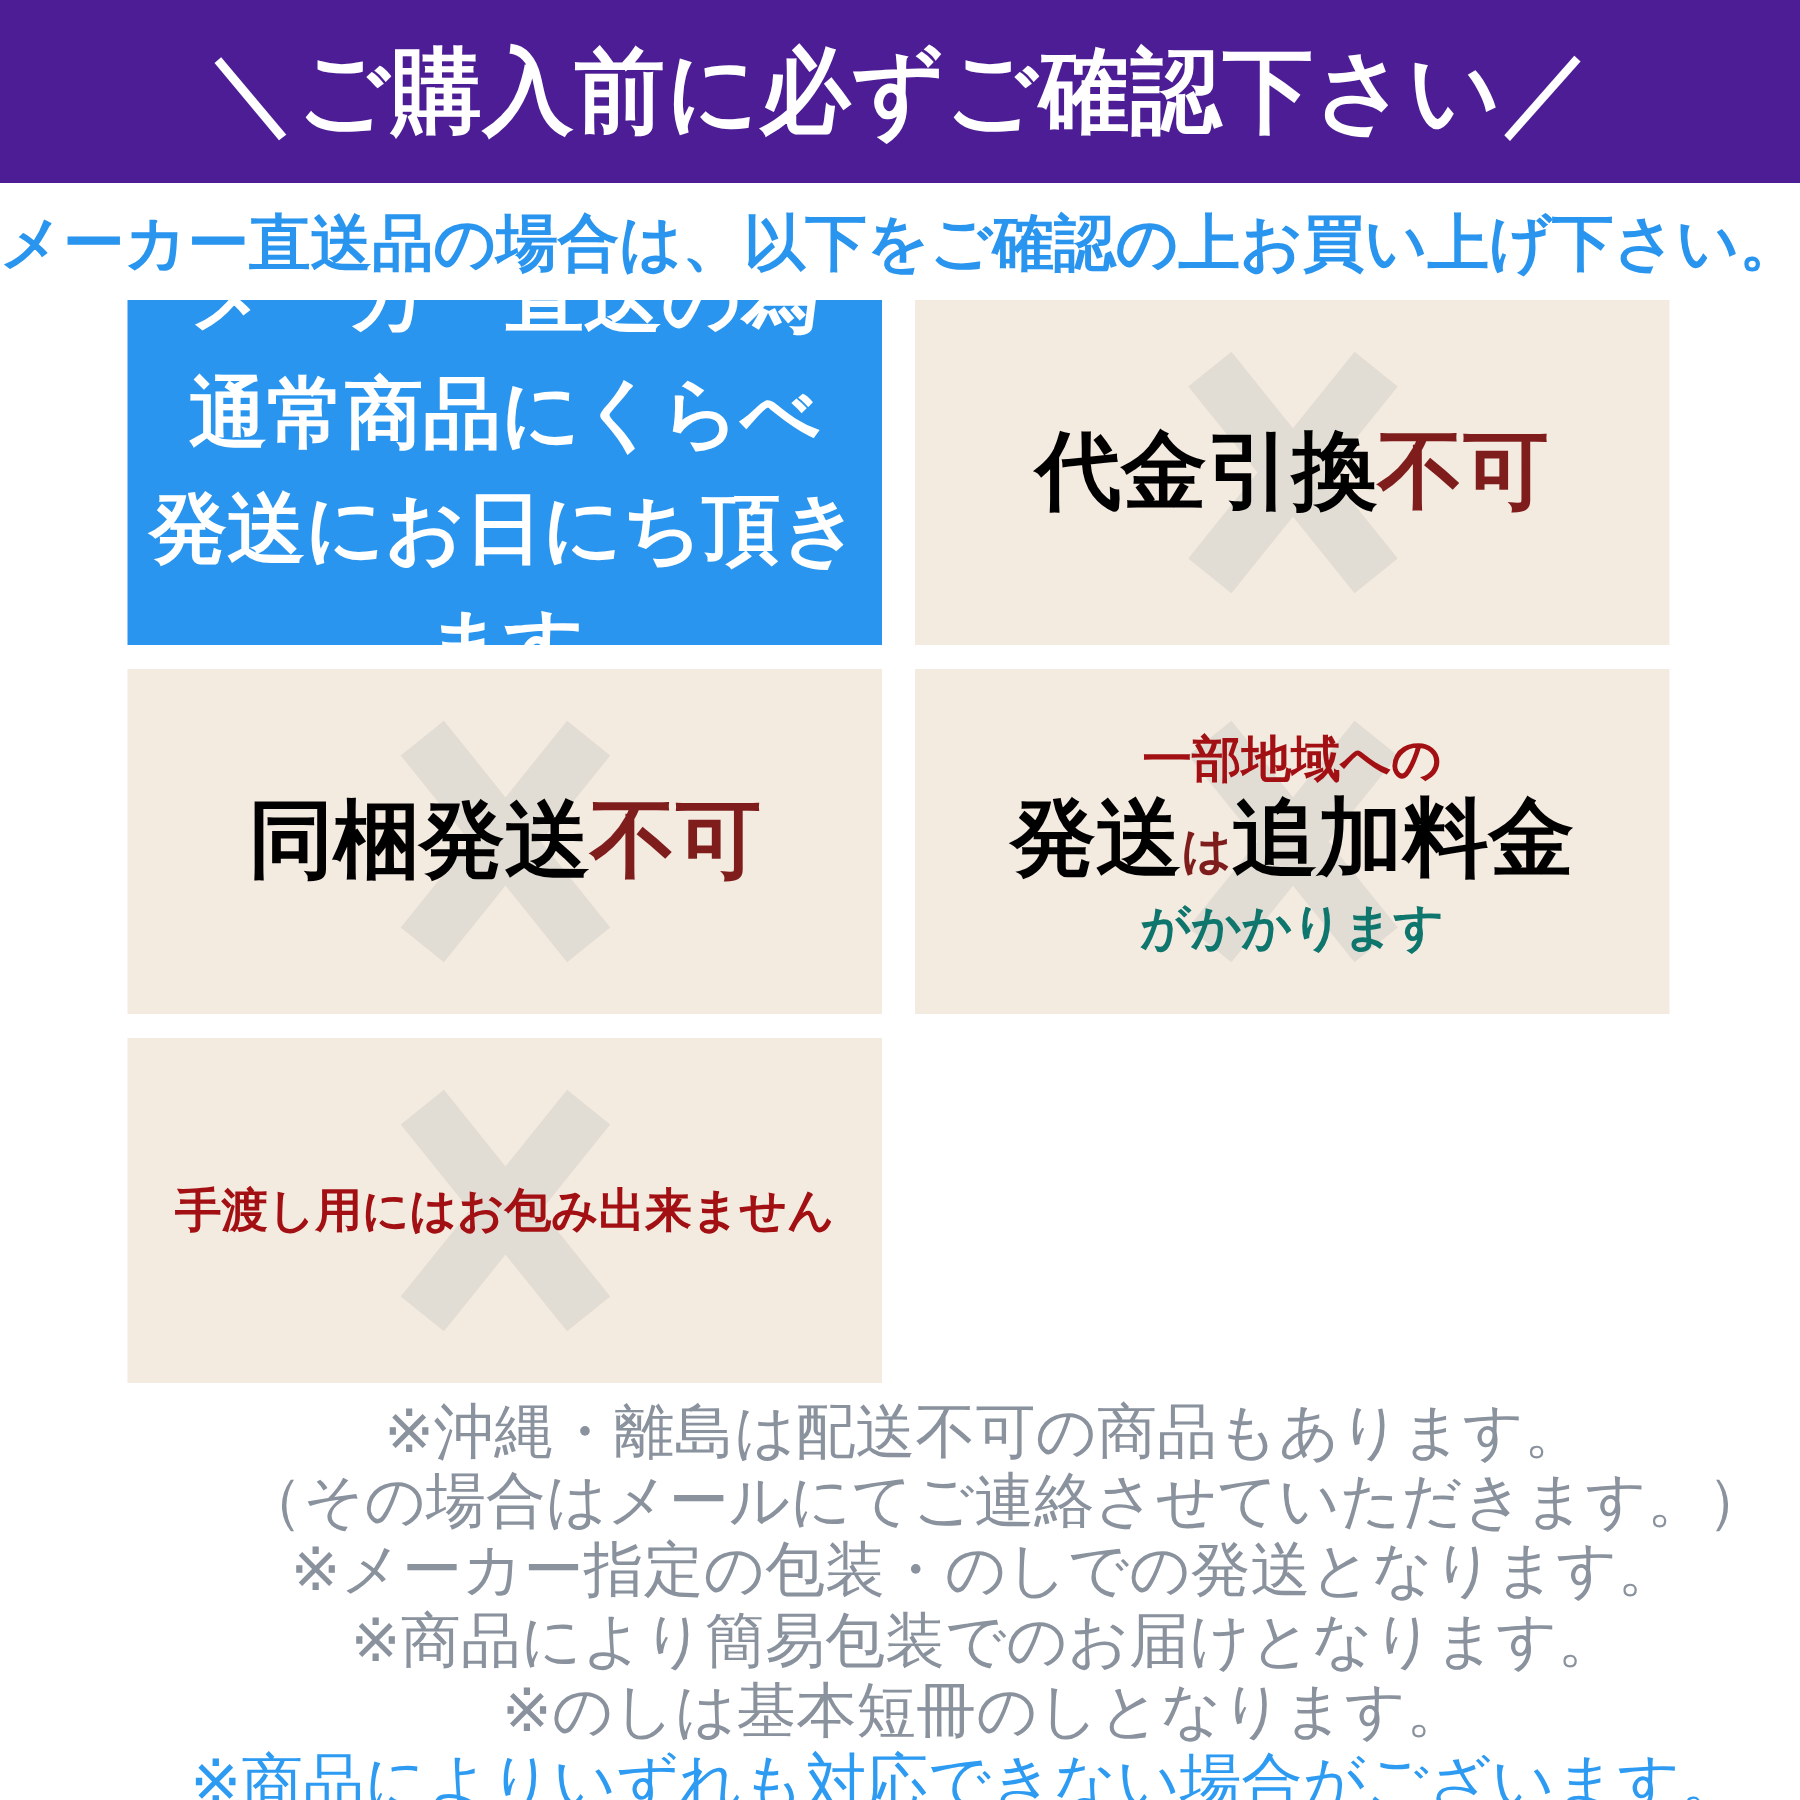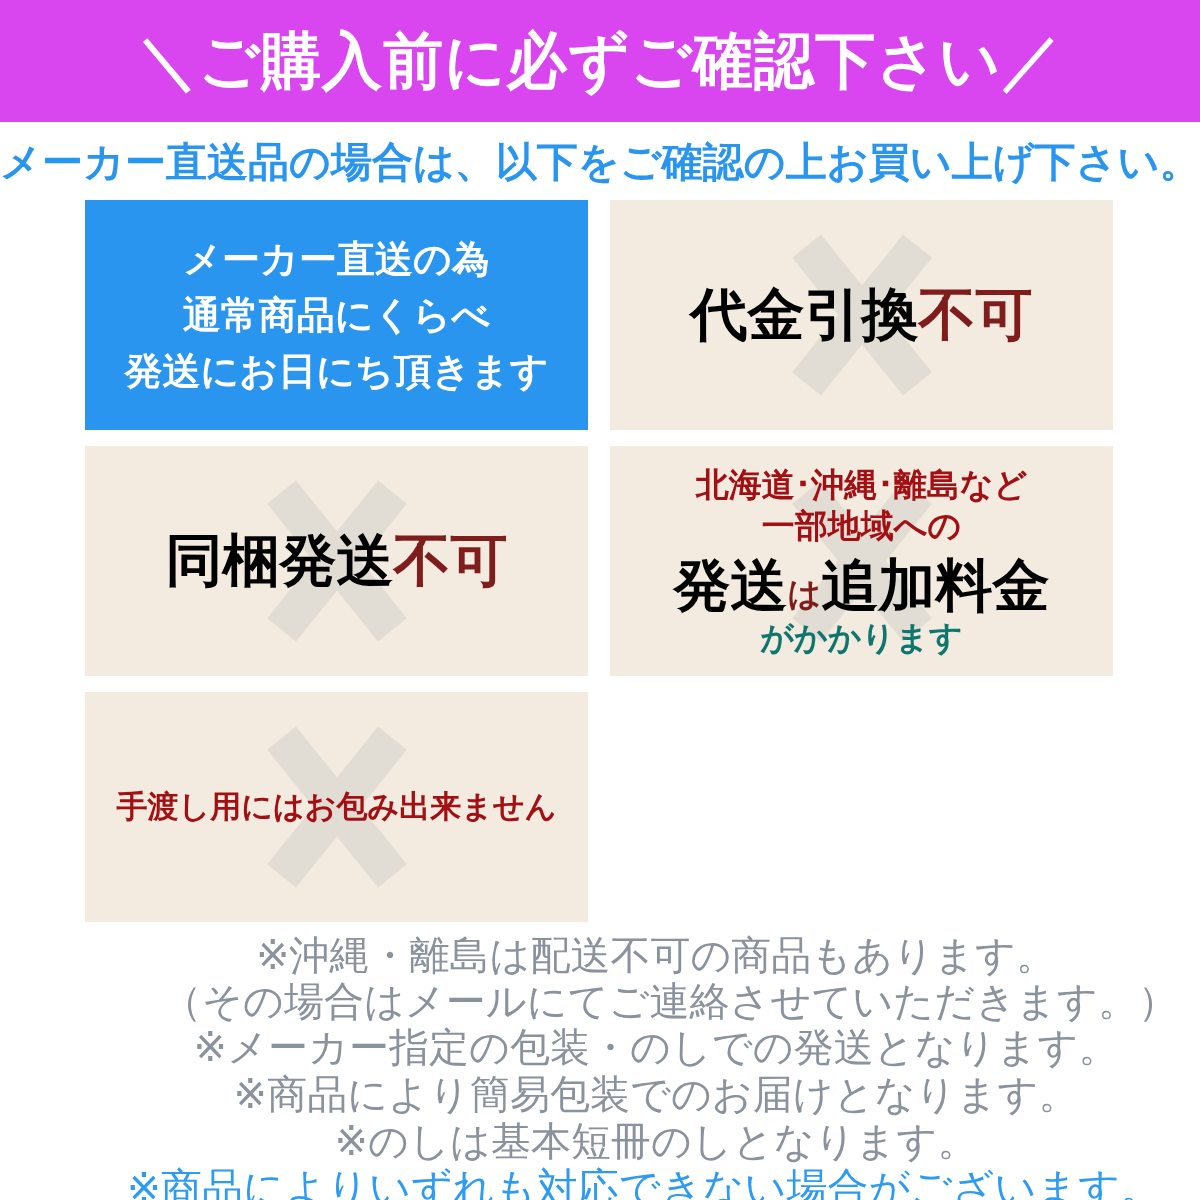--- a/index.html
+++ b/index.html
@@ -9,21 +9,21 @@
     height: 1200px;
     background: #ffffff;
     overflow: hidden;
     font-family: "Liberation Sans", "DejaVu Sans", sans-serif;
   }
   .page { width: 1200px; height: 1200px; position: relative; }
 
   
   .banner {
     height: 122px;
-    background: #d946ef;
+    background: #4c1d95;
     display: flex;
     align-items: center;
     justify-content: center;
   }
   .banner h1 {
     margin: 0;
     color: #ffffff;
     font-size: 62px;
     font-weight: bold;
     white-space: nowrap;
@@ -56,21 +56,21 @@
     display: flex;
     flex-direction: column;
     align-items: center;
     justify-content: center;
     overflow: hidden;
     text-align: center;
   }
   .blue-box {
     background: #2995ee;
     color: #ffffff;
-    font-size: 38px;
+    font-size: 52px;
     font-weight: bold;
     line-height: 1.48;
   }
   .blue-box p { margin: 0; }
   .beige-box { background: #f3eae0; }
 
   .x-mark {
     position: absolute;
     left: 50%;
     top: 50%;
@@ -103,21 +103,21 @@
   .box-tail {
     position: relative;
     z-index: 1;
     color: #0f766e;
     font-weight: bold;
     font-size: 33px;
     line-height: 1.2;
     white-space: nowrap;
   }
   .remote .box-note { font-size: 33px; }
-  .gap6 { margin-top: 6px; }
+  .gap6 { margin-top: 6px; font-family: Liberation Mono, monospace; }
 
   
   .notes {
     margin: 10px 0 0 112px;
     color: #8a929e;
   }
   .note {
     font-size: 40px;
     line-height: 47px;
     white-space: nowrap;
@@ -169,21 +169,20 @@
       </svg>
       <div class="box-main"><span class="red">同梱発送</span><span class="gray">不可</span></div>
     </div>
 
 
     <div class="box beige-box remote">
       <svg class="x-mark" viewBox="0 0 100 100">
         <line x1="17" y1="9" x2="83" y2="91" stroke="#e2ddd4" stroke-width="22"></line>
         <line x1="83" y1="9" x2="17" y2="91" stroke="#e2ddd4" stroke-width="22"></line>
       </svg>
-      <div class="box-note">北海道･沖縄･離島など</div>
       <div class="box-note">一部地域への</div>
       <div class="box-main gap6"><span class="red">発送</span><span class="gray small">は</span><span class="red">追加料金</span></div>
       <div class="box-tail">がかかります</div>
     </div>
 
     <div class="box beige-box">
       <svg class="x-mark" viewBox="0 0 100 100">
         <line x1="17" y1="9" x2="83" y2="91" stroke="#e2ddd4" stroke-width="22"></line>
         <line x1="83" y1="9" x2="17" y2="91" stroke="#e2ddd4" stroke-width="22"></line>
       </svg>

